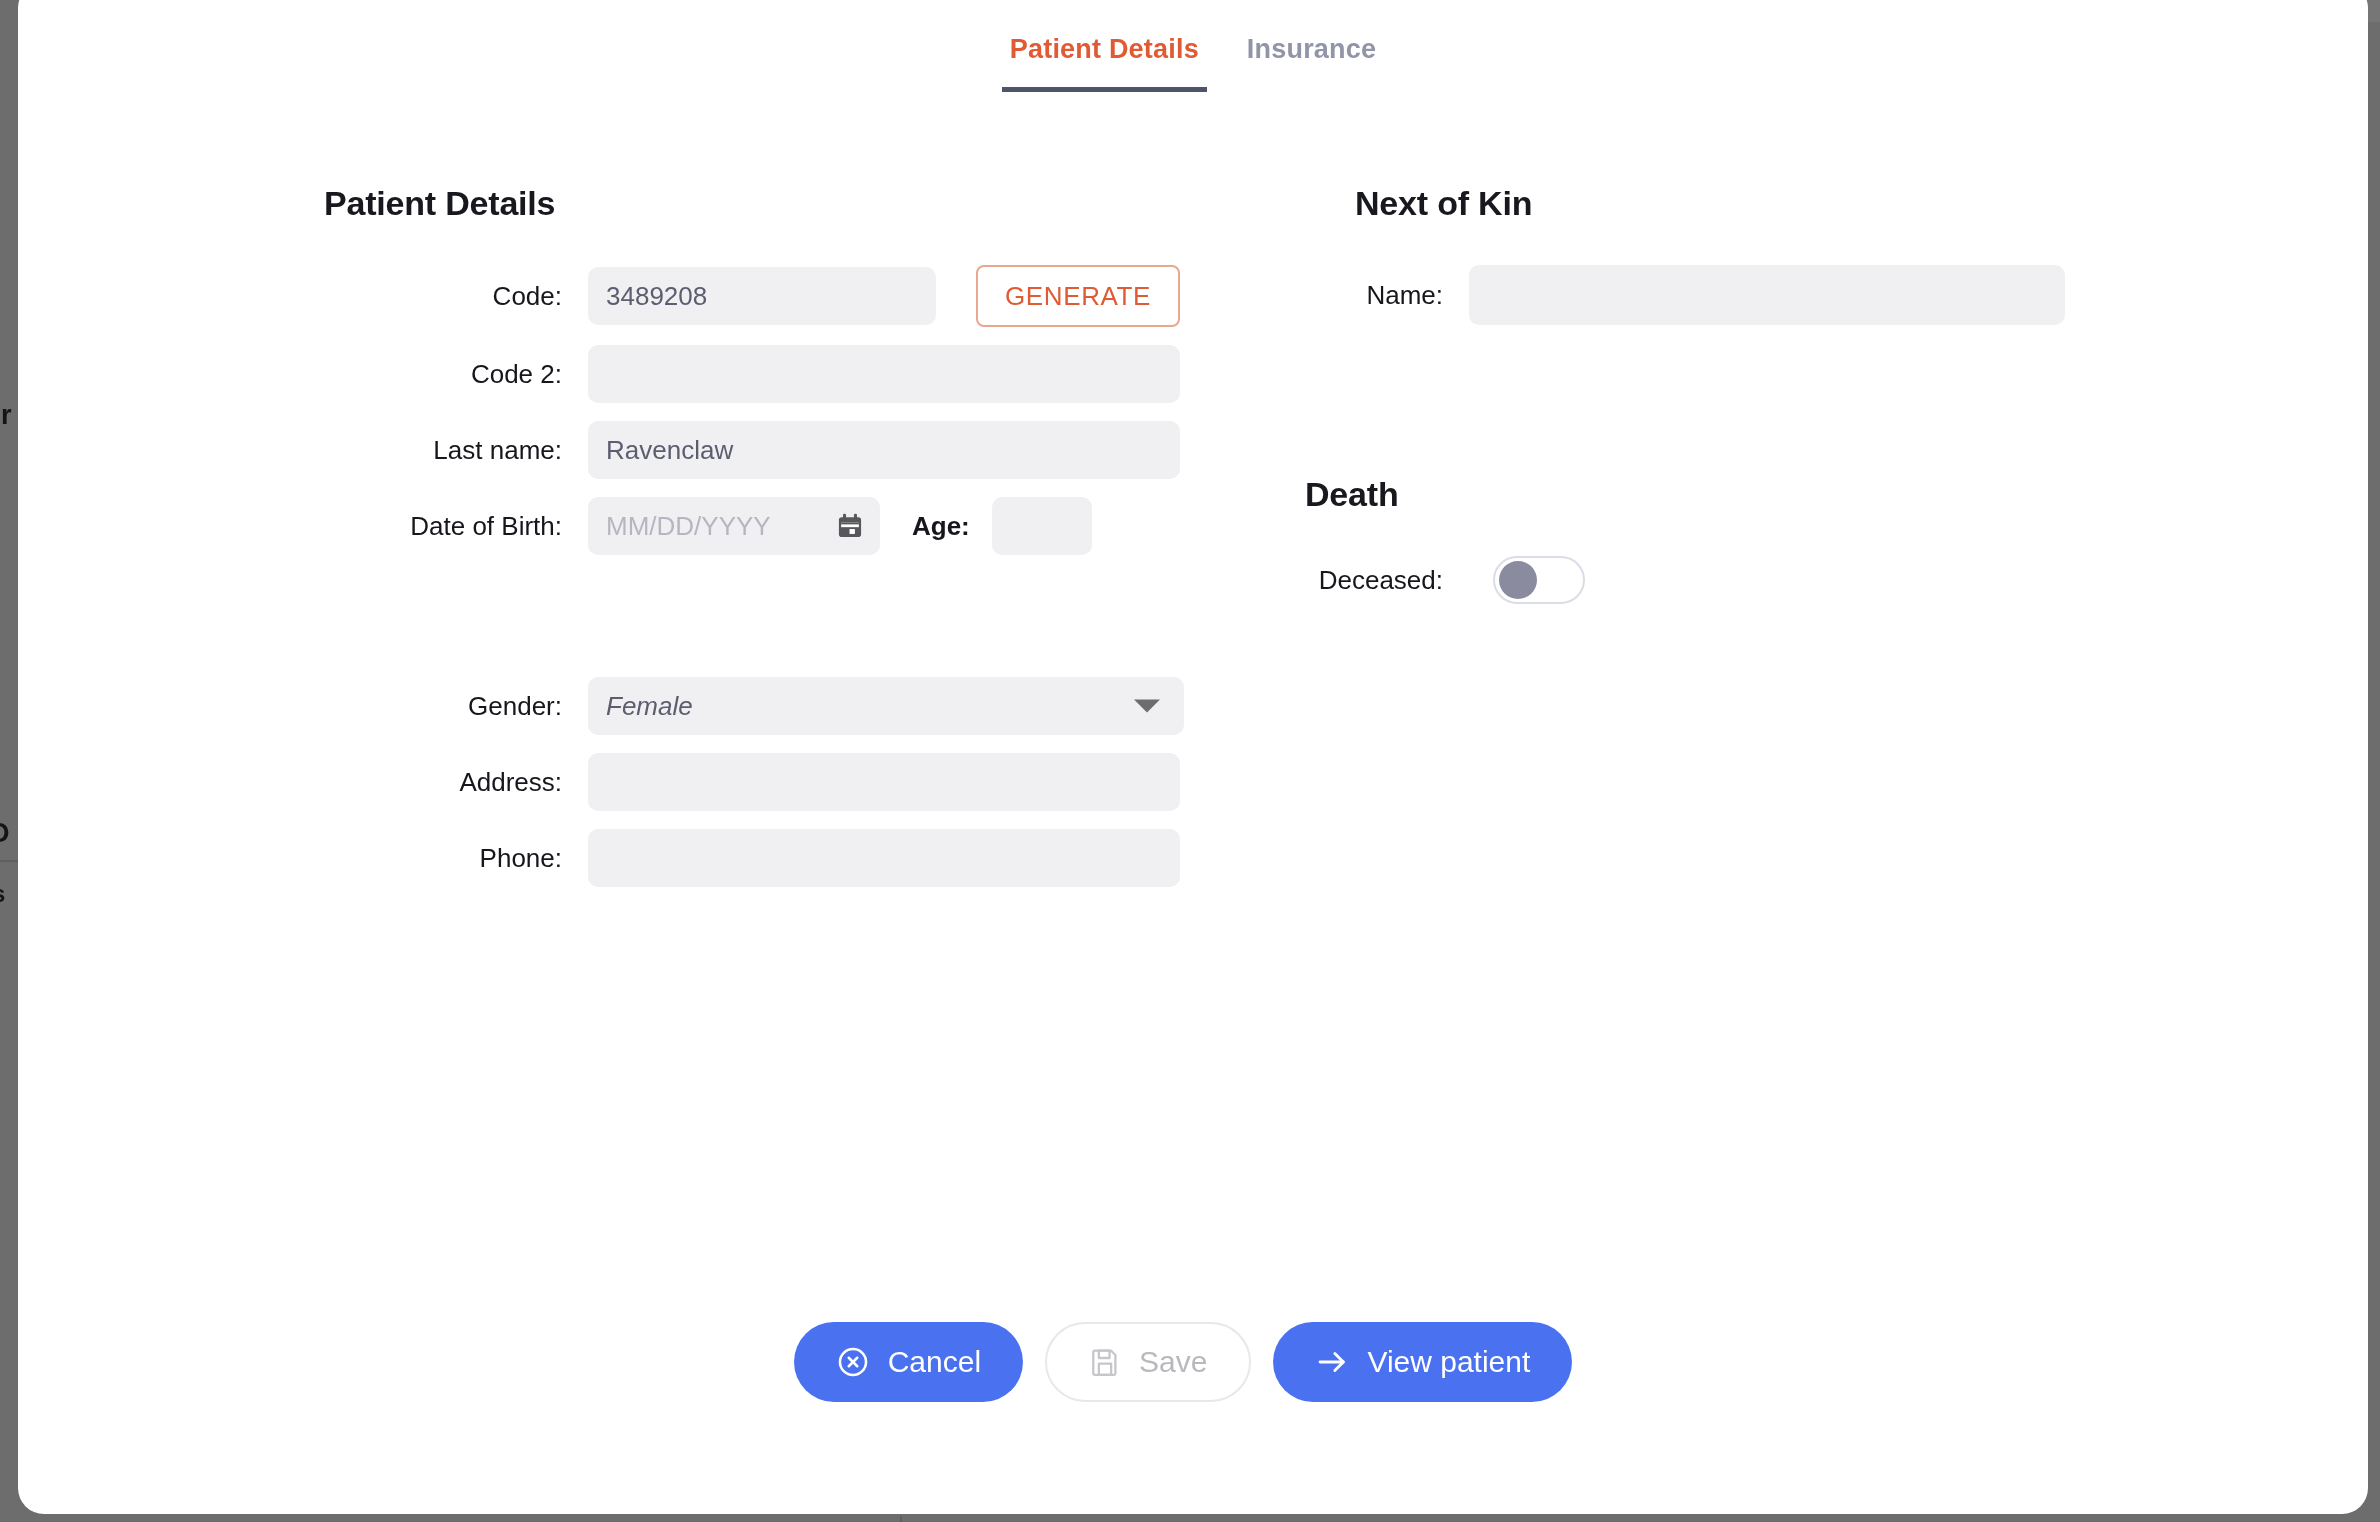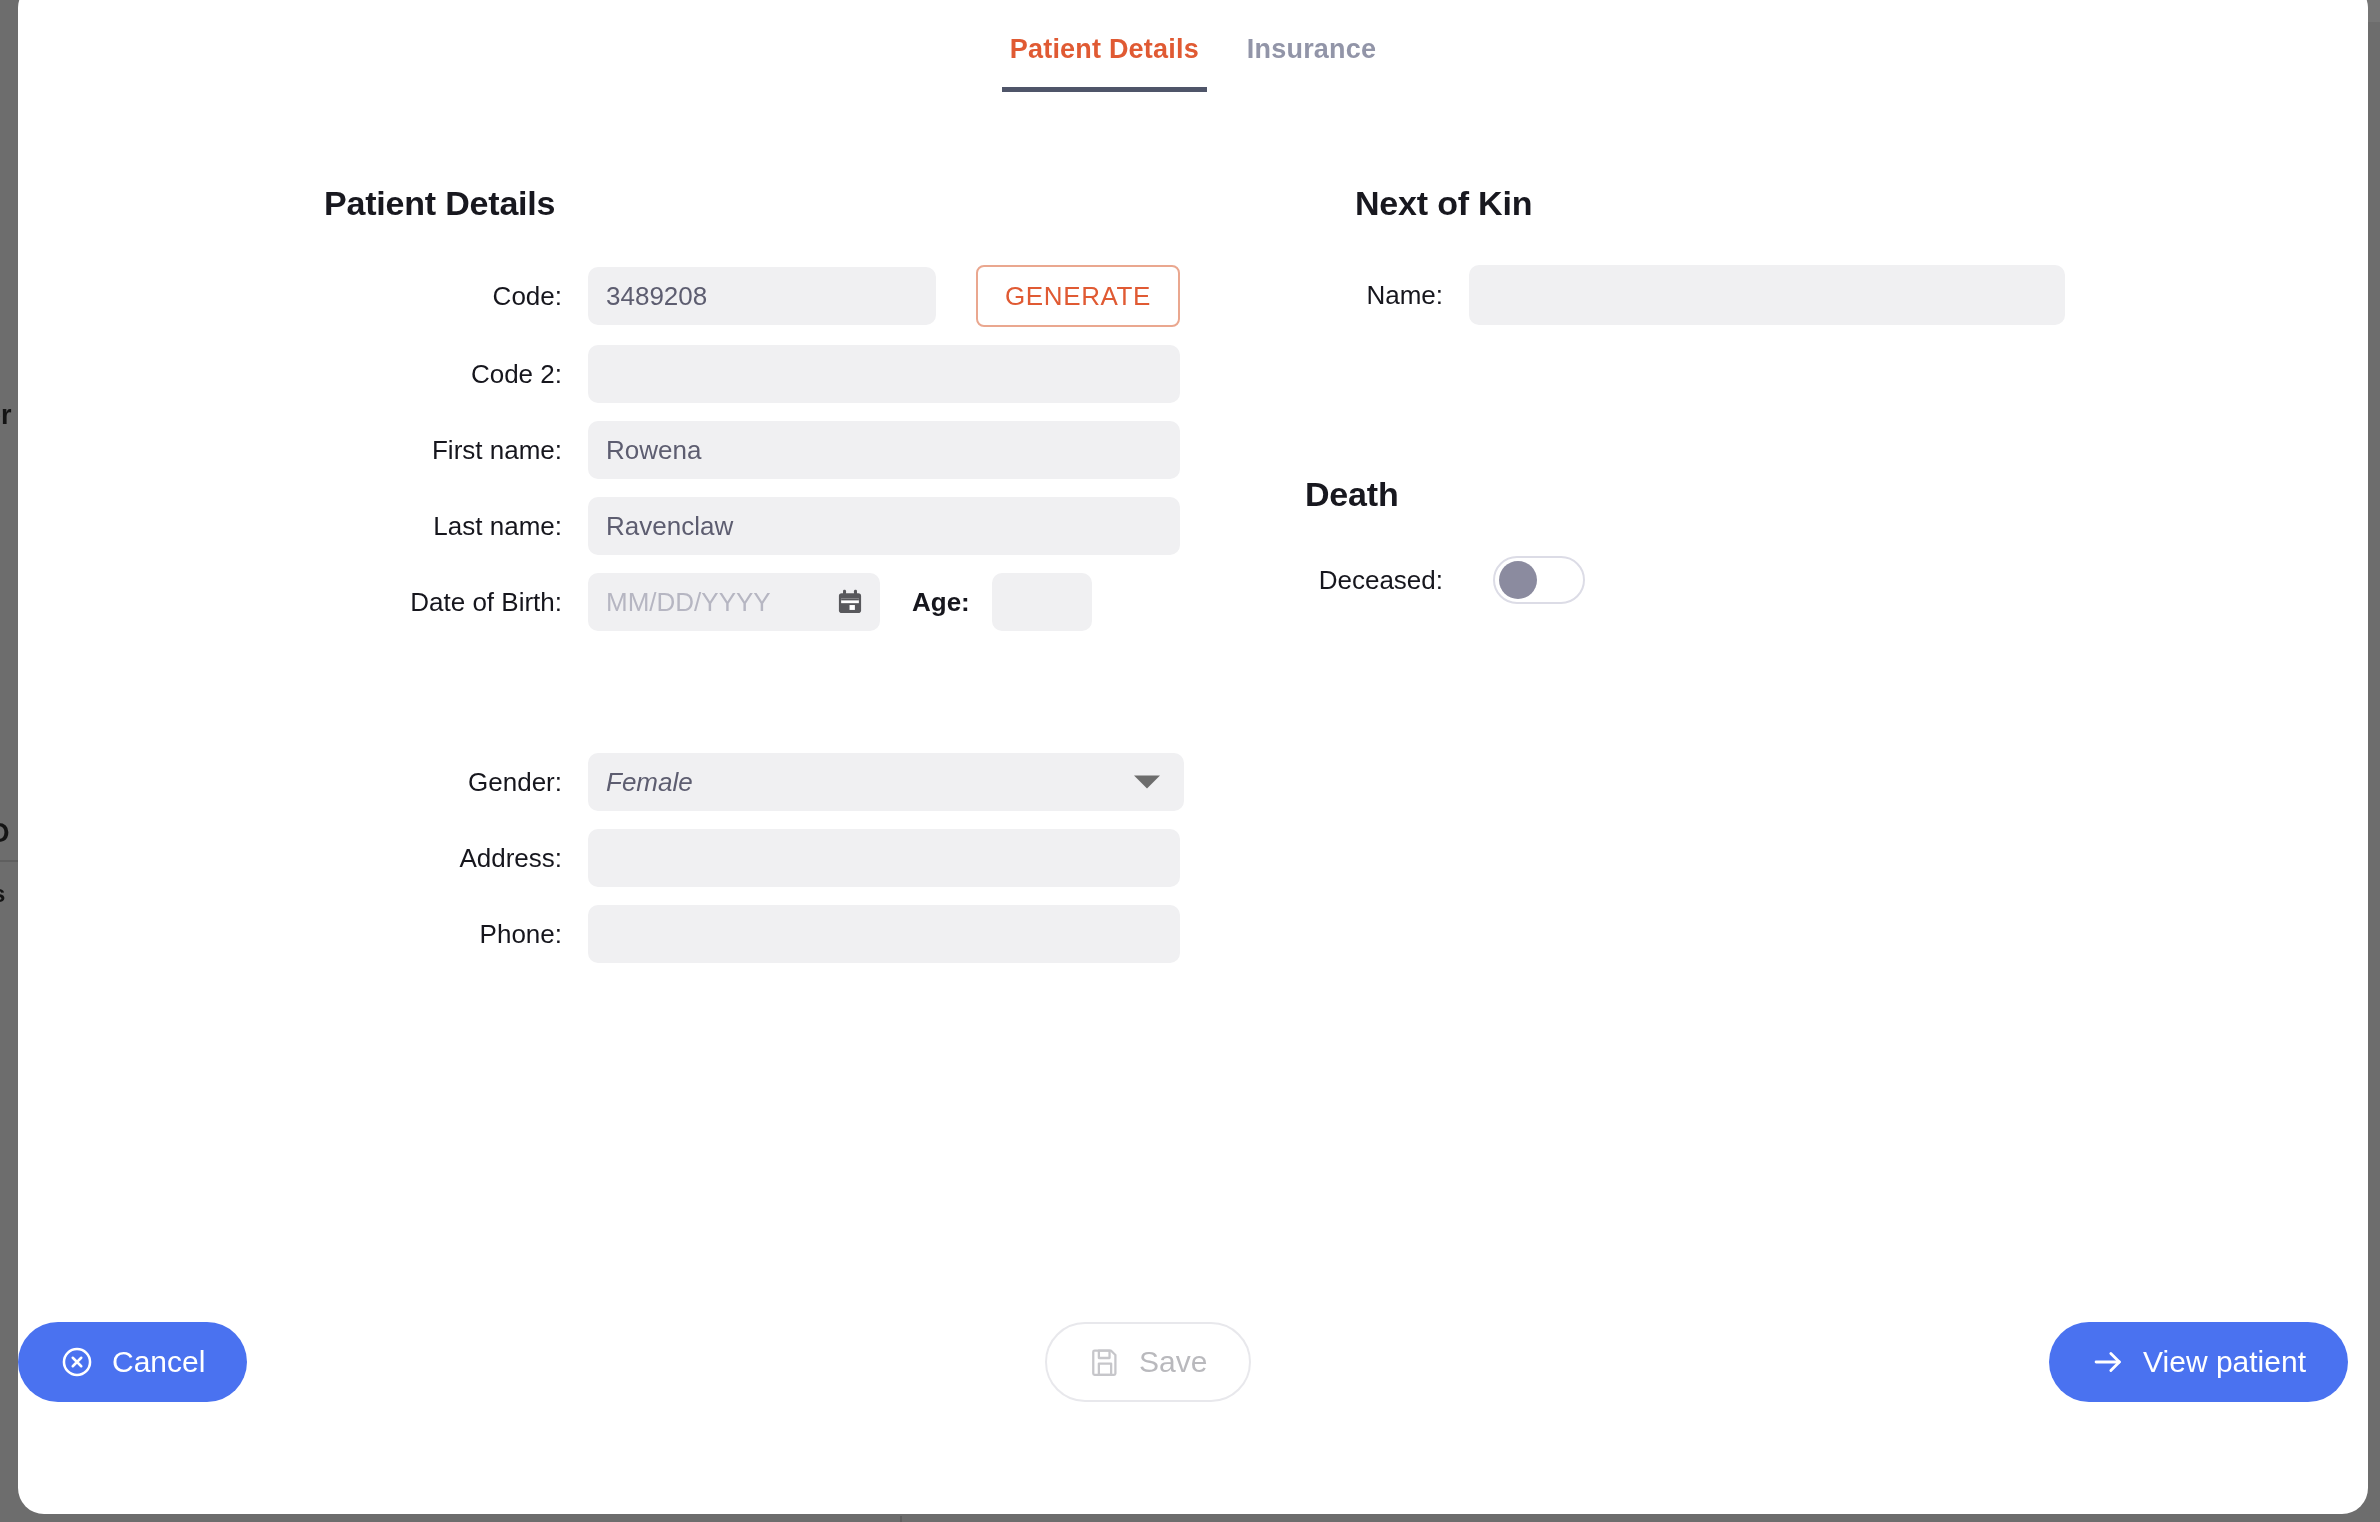--- a/index.html
+++ b/index.html
@@ -211,21 +211,21 @@
     background: #8b8b9f;
   }
 
   
   .footer {
     position: absolute;
     left: 0;
     bottom: 112px;
     width: 100%;
     display: flex;
-    justify-content: space-between;
+    justify-content: center;
     align-items: center;
     gap: 22px;
     padding-right: 20px;
   }
   .btn {
     display: flex;
     align-items: center;
     gap: 18px;
     height: 80px;
     border-radius: 42px;
@@ -280,24 +280,20 @@
         <div class="label label-w">Code:</div>
         <input class="field f-code" type="text" value="3489208" style="">
         <button class="generate-btn">GENERATE</button>
       </div>
 
       <div class="row" id="row-code2">
         <div class="label label-w">Code 2:</div>
         <input class="field f-wide" type="text" value="" style="">
       </div>
 
-      <div class="row" id="row-first">
-        <div class="label label-w">First name:</div>
-        <input class="field f-wide" type="text" value="Rowena" style="">
-      </div>
 
       <div class="row" id="row-last">
         <div class="label label-w">Last name:</div>
         <input class="field f-wide" type="text" value="Ravenclaw" style="">
       </div>
 
       <div class="row" id="row-dob">
         <div class="label label-w">Date of Birth:</div>
         <div class="dob-wrap">
           <input class="field f-dob" type="text" placeholder="MM/DD/YYYY" style="">

